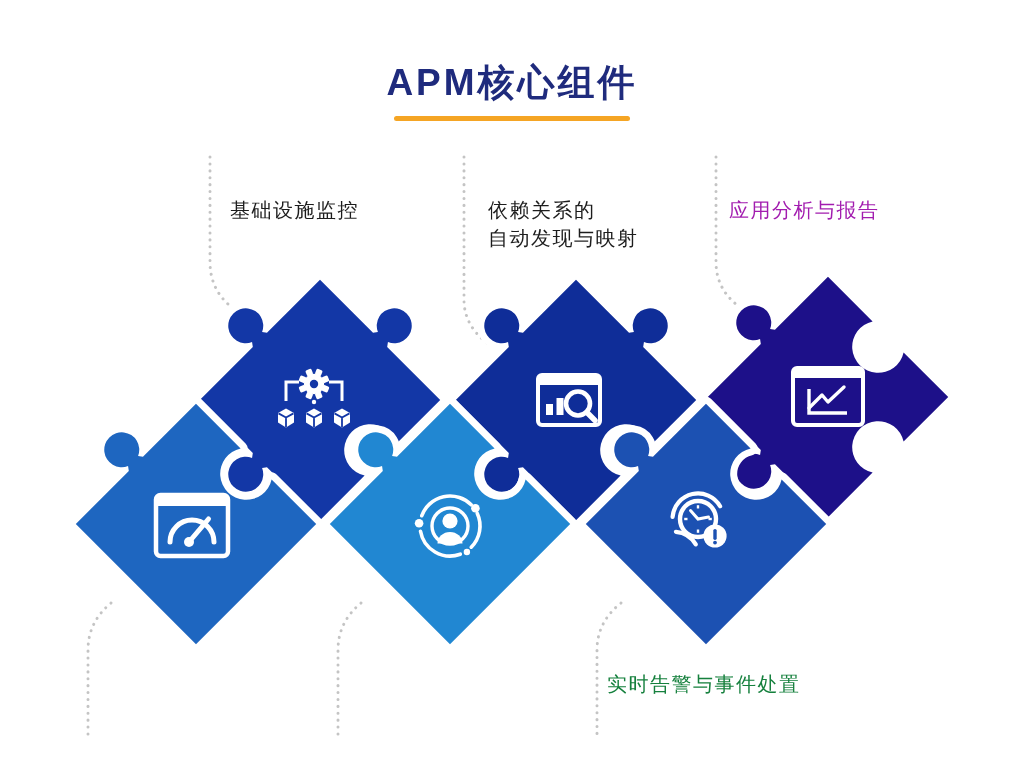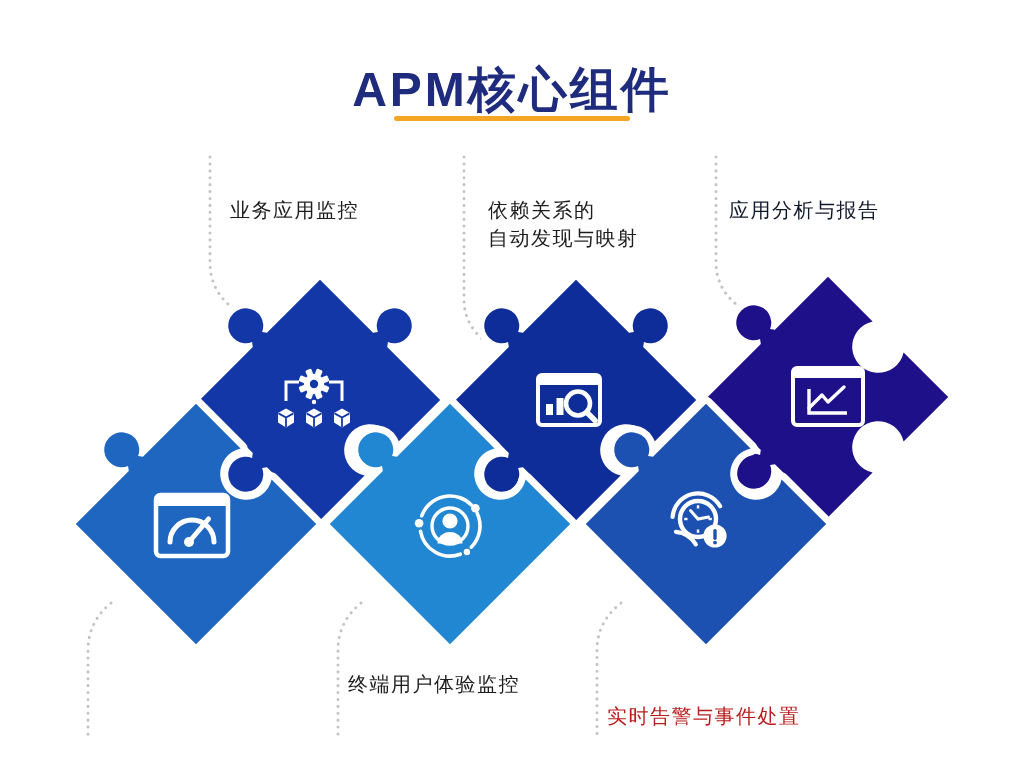--- a/index.html
+++ b/index.html
@@ -1,20 +1,20 @@
 <!DOCTYPE html>
 <html><head>
 <meta charset="utf-8">
 <style>
   html,body{margin:0;padding:0;}
   body{width:1024px;height:779px;background:#ffffff;overflow:hidden;
        font-family:"Liberation Sans","DejaVu Sans",sans-serif;}
   .stage{position:relative;width:1024px;height:779px;background:#ffffff;}
   .title{position:absolute;top:58px;left:0;width:1024px;text-align:center;
-         font-size:48px;font-weight:700;letter-spacing:3px;color:#1F2B7D;}
+         font-size:37px;font-weight:700;letter-spacing:3px;color:#1F2B7D;}
   .title-underline{position:absolute;top:116px;left:50%;transform:translateX(-50%);
          width:236px;height:5px;border-radius:2.5px;background:#F5A524;}
   .puzzle-svg{position:absolute;left:0;top:0;}
   .label{position:absolute;font-size:20px;line-height:28px;font-weight:500;
          letter-spacing:1.5px;color:#1D1D1D;white-space:pre-line;}
 </style>
 </head>
 <body>
 
 <div class="stage">
@@ -135,19 +135,18 @@
         <path d="M -25.4,-2.2 A 25.5 25.5 0 0 1 22.1,-12.8" fill="none" stroke="#FFFFFF" stroke-width="4.2" stroke-linecap="round"></path>
         <path d="M -2.2,25.4 A 25.5 25.5 0 0 0 -22.1,12.8" fill="none" stroke="#FFFFFF" stroke-width="4.2" stroke-linecap="round"></path>
       </g>
       <circle cx="14" cy="13" r="11.6" fill="#FFFFFF"></circle>
       <line x1="14" y1="7.6" x2="14" y2="15.2" stroke="#1C51B2" stroke-width="3.4" stroke-linecap="round"></line>
       <circle cx="14" cy="19.6" r="1.9" fill="#1C51B2"></circle>
     </g>
     </g>
     </svg>
 
-  <div class="label" style="left: 230px; top: 196px; color: rgb(29, 29, 29);">业务应用监控</div>
+  <div class="label" style="left: 230px; top: 196px; color: rgb(29, 29, 29);">基础设施监控</div>
   <div class="label" style="left: 488px; top: 196px; color: rgb(29, 29, 29);">依赖关系的
 自动发现与映射</div>
-  <div class="label" style="left: 729px; top: 196px; color: #0f172a;">应用分析与报告</div>
-  <div class="label" style="left: 348px; top: 670px; color: rgb(29, 29, 29);">终端用户体验监控</div>
-  <div class="label" style="left: 607px; top: 702px; color: #b91c1c;">实时告警与事件处置</div>
+  <div class="label" style="left: 729px; top: 196px; color: #a21caf;">应用分析与报告</div>
+  <div class="label" style="left: 607px; top: 670px; color: #15803d;">实时告警与事件处置</div>
 </div>
 
 </body></html>

